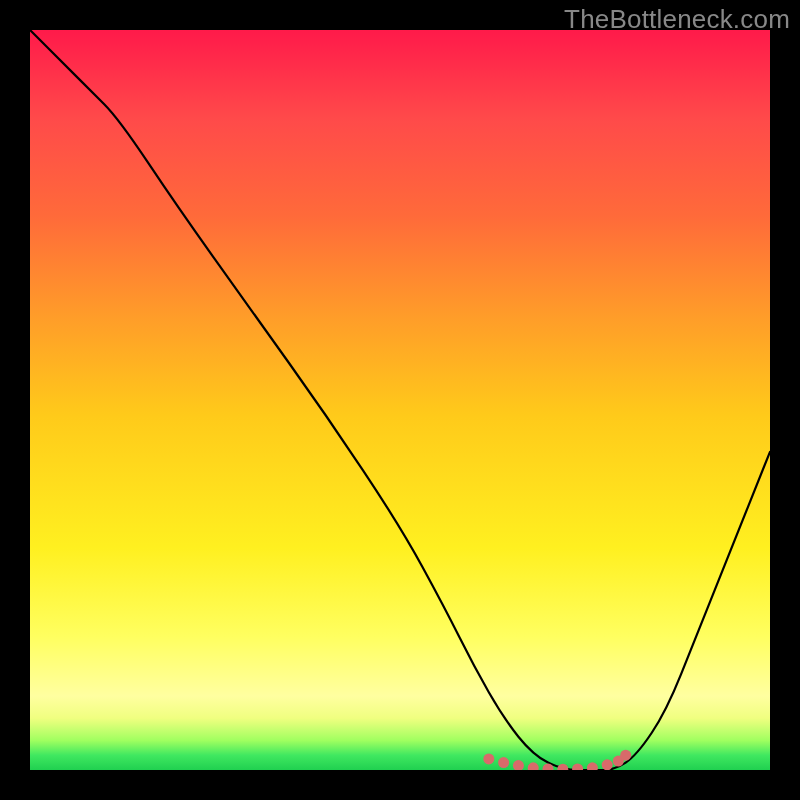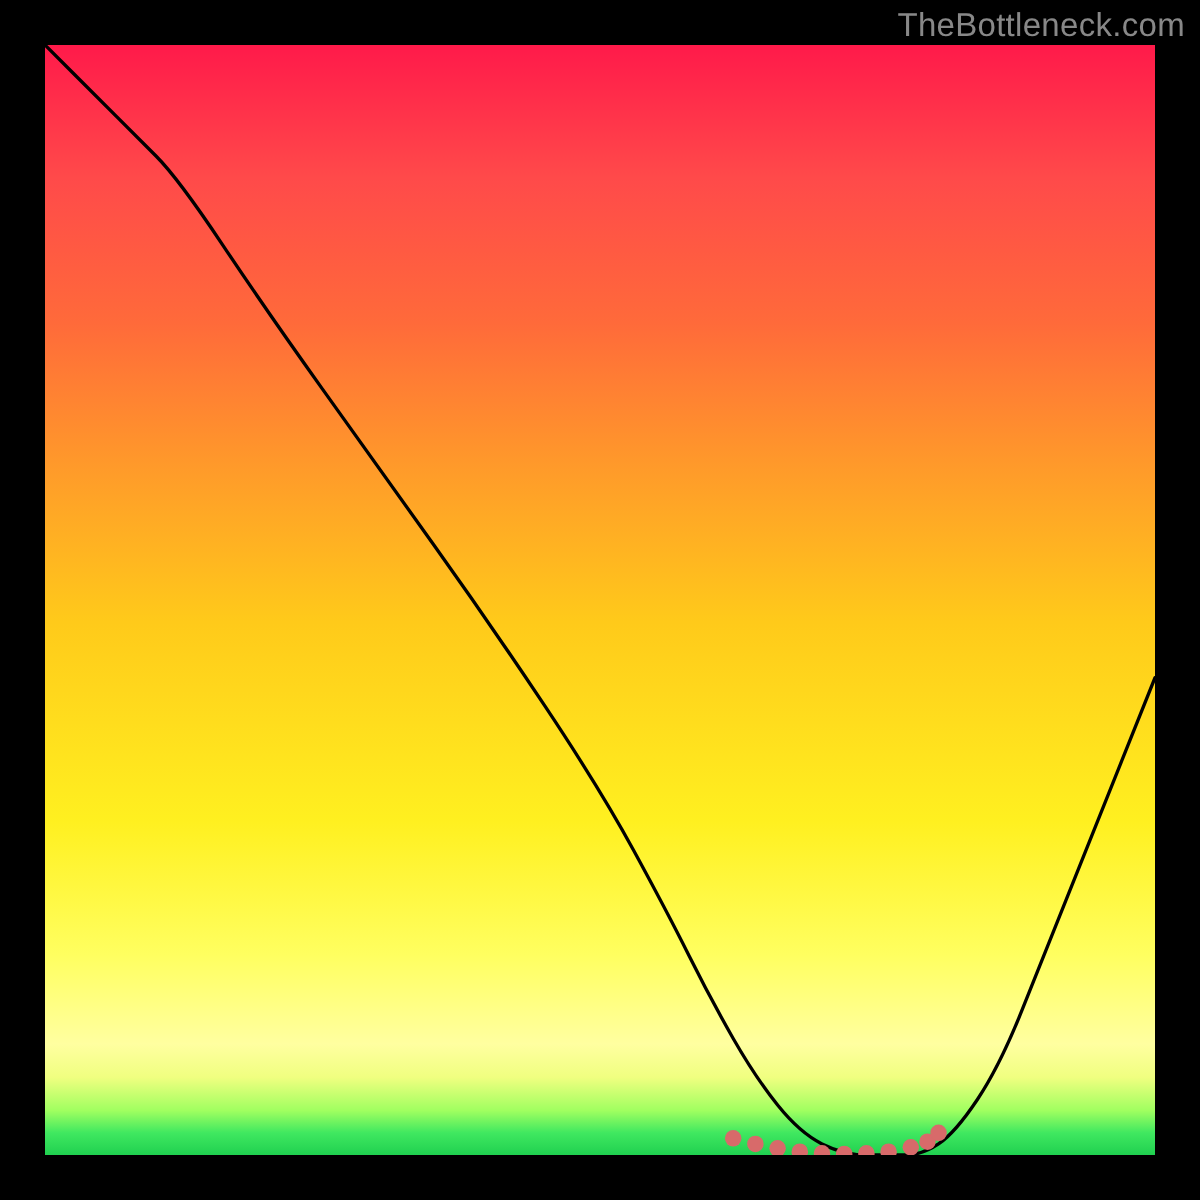--- a/index.html
+++ b/index.html
@@ -32,21 +32,21 @@
     top: 30px;
     width: 740px;
     height: 740px;
     pointer-events: none;
   }
   .watermark {
     position: absolute;
     top: 4px;
     right: 10px;
     color: #888;
-    font-size: 22px;
+    font-size: 26px;
     font-weight: 500;
     letter-spacing: 0.2px;
   }
 </style>
 </head>
 <body>
 
 <div class="plot-area"></div>
 
 <svg class="curve" viewBox="0 0 740 740" preserveAspectRatio="none">

